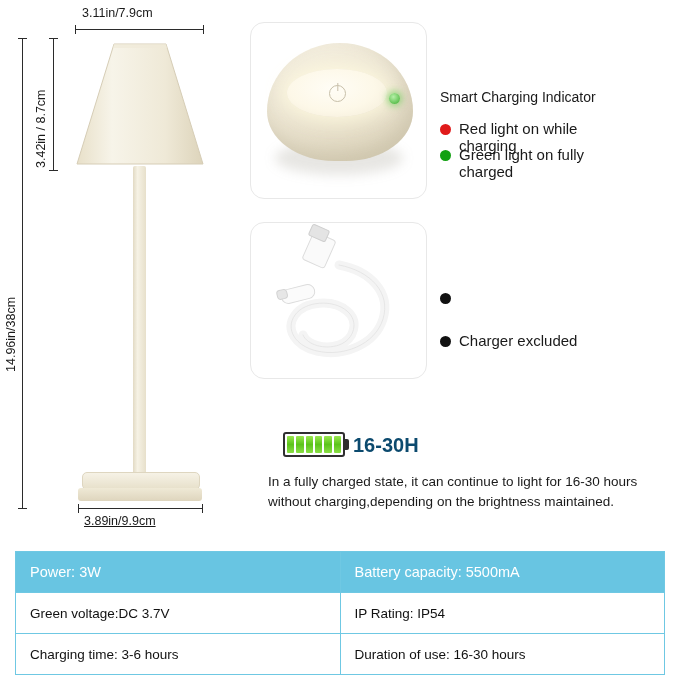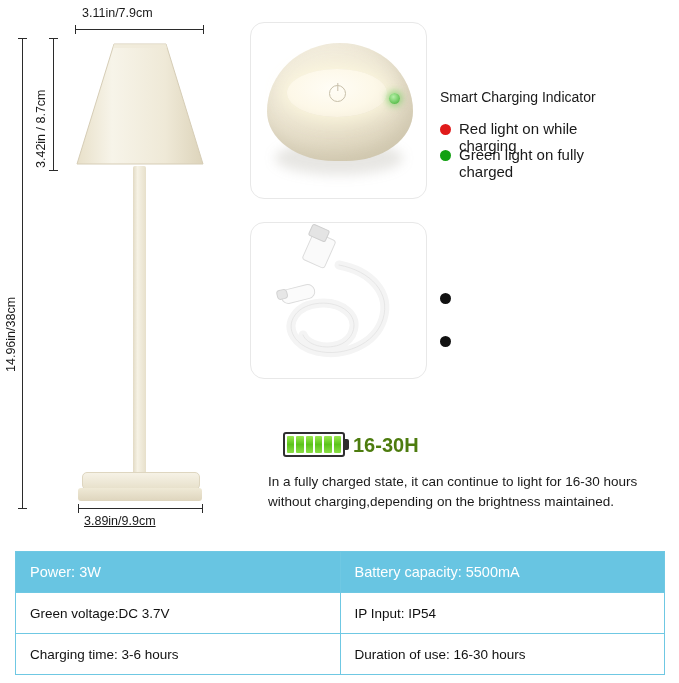--- a/index.html
+++ b/index.html
@@ -167,21 +167,21 @@
   .batt-cell {
     flex: 1 1 0;
     height: 100%;
     background: linear-gradient(180deg,#9ae84f 0%, #5cc41a 50%, #8ade45 100%);
     border-radius: 1px;
   }
   .battery-text {
     position: absolute;
     font-size: 20px;
     font-weight: bold;
-    color: #4d7c0f;
+    color: #0c4a6e;
   }
   .batt-desc {
     position: absolute;
     font-size: 13.5px;
     color: #1a1a1a;
     line-height: 1.45;
     width: 400px;
   }
 
   
@@ -286,20 +286,21 @@
         <rect x="26" y="67" width="10" height="9" rx="3" fill="#e6e6e6" stroke="#d2d2d2" transform="rotate(-14 31 71)"></rect>
       </g>
     </svg>
   </div>
 
   <div class="bullet-row" style="left:440px; top:289px; width:180px;">
     <span class="dot dot-black"></span>
   </div>
   <div class="bullet-row" style="left:440px; top:332px;">
     <span class="dot dot-black"></span>
+    <span>Charger excluded</span>
   </div>
 
   <div class="battery-shell" style="left:283px; top:432px; width:62px; height:25px;">
     <span class="batt-cell"></span>
     <span class="batt-cell"></span>
     <span class="batt-cell"></span>
     <span class="batt-cell"></span>
     <span class="batt-cell"></span>
     <span class="batt-cell"></span>
   </div>
@@ -308,21 +309,21 @@
   <div class="batt-desc" style="left:268px; top:472px;">In a fully charged state, it can continue to light for 16-30 hours without charging,depending on the brightness maintained.</div>
 
   <table class="spec-table">
     <tbody>
         <tr class="head">
       <td>Power: 3W</td>
       <td>Battery capacity: 5500mA</td>
     </tr>
     <tr>
       <td>Green voltage:DC 3.7V</td>
-      <td>IP Input: IP54</td>
+      <td>IP Rating: IP54</td>
     </tr>
     <tr>
       <td>Charging time: 3-6 hours</td>
       <td>Duration of use: 16-30 hours</td>
     </tr>
   </tbody>
     </table>
 
 </div>
 

